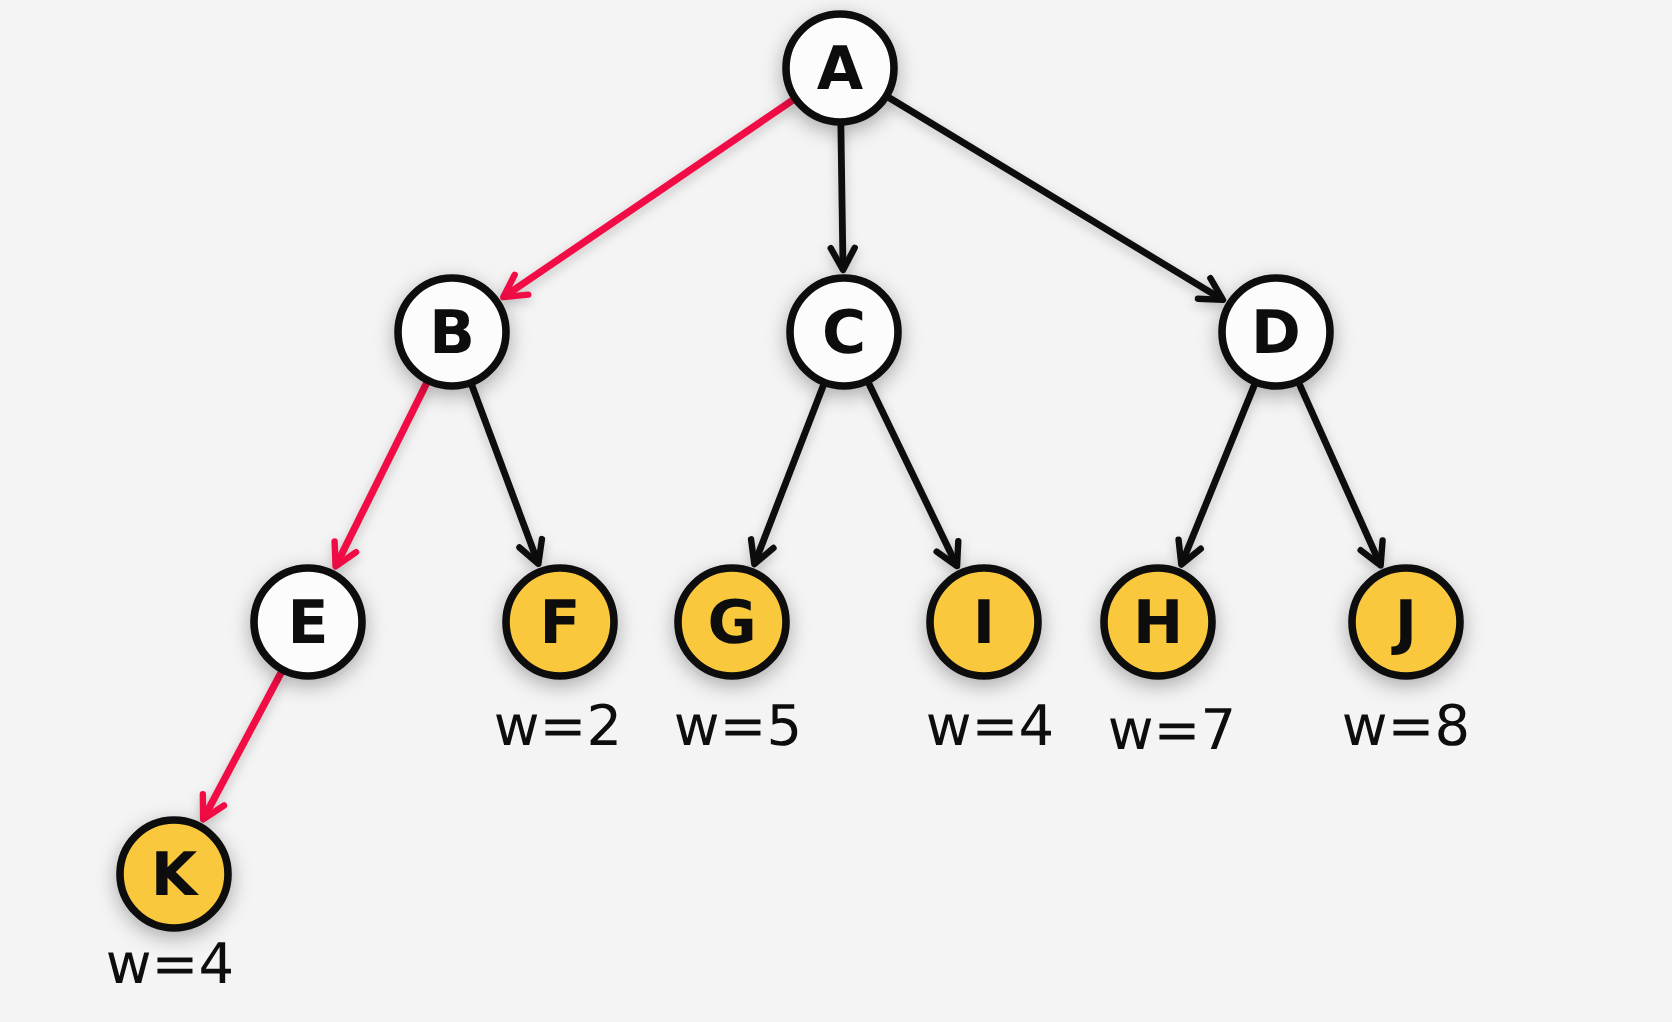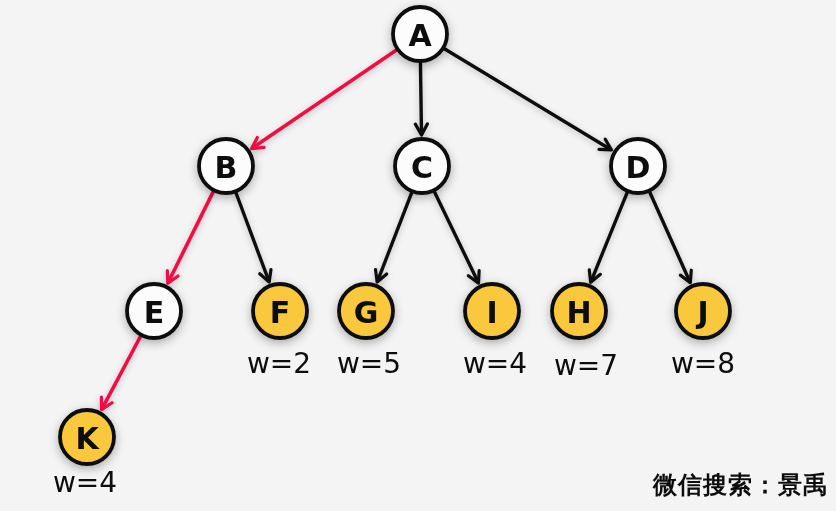--- a/index.html
+++ b/index.html
@@ -110,14 +110,13 @@
         <circle cx="703" cy="311" r="27" fill="#fac83c" stroke="#0d0d0d" stroke-width="3.8" class="node-circle"></circle>
         <text x="703" y="312" fill="#0d0d0d" text-anchor="middle" dominant-baseline="central" class="node-letter">J</text>
         <text x="703" y="363" fill="#0d0d0d" text-anchor="middle" dominant-baseline="central" class="weight-label">w=8</text>
       </g>
       <g>
         <circle cx="87" cy="437" r="27" fill="#fac83c" stroke="#0d0d0d" stroke-width="3.8" class="node-circle"></circle>
         <text x="87" y="438" fill="#0d0d0d" text-anchor="middle" dominant-baseline="central" class="node-letter">K</text>
         <text x="85" y="482" fill="#0d0d0d" text-anchor="middle" dominant-baseline="central" class="weight-label">w=4</text>
       </g>
     </svg>
-  <div class="watermark">微信搜索：景禹</div>
 </div>
 
 </body></html>

